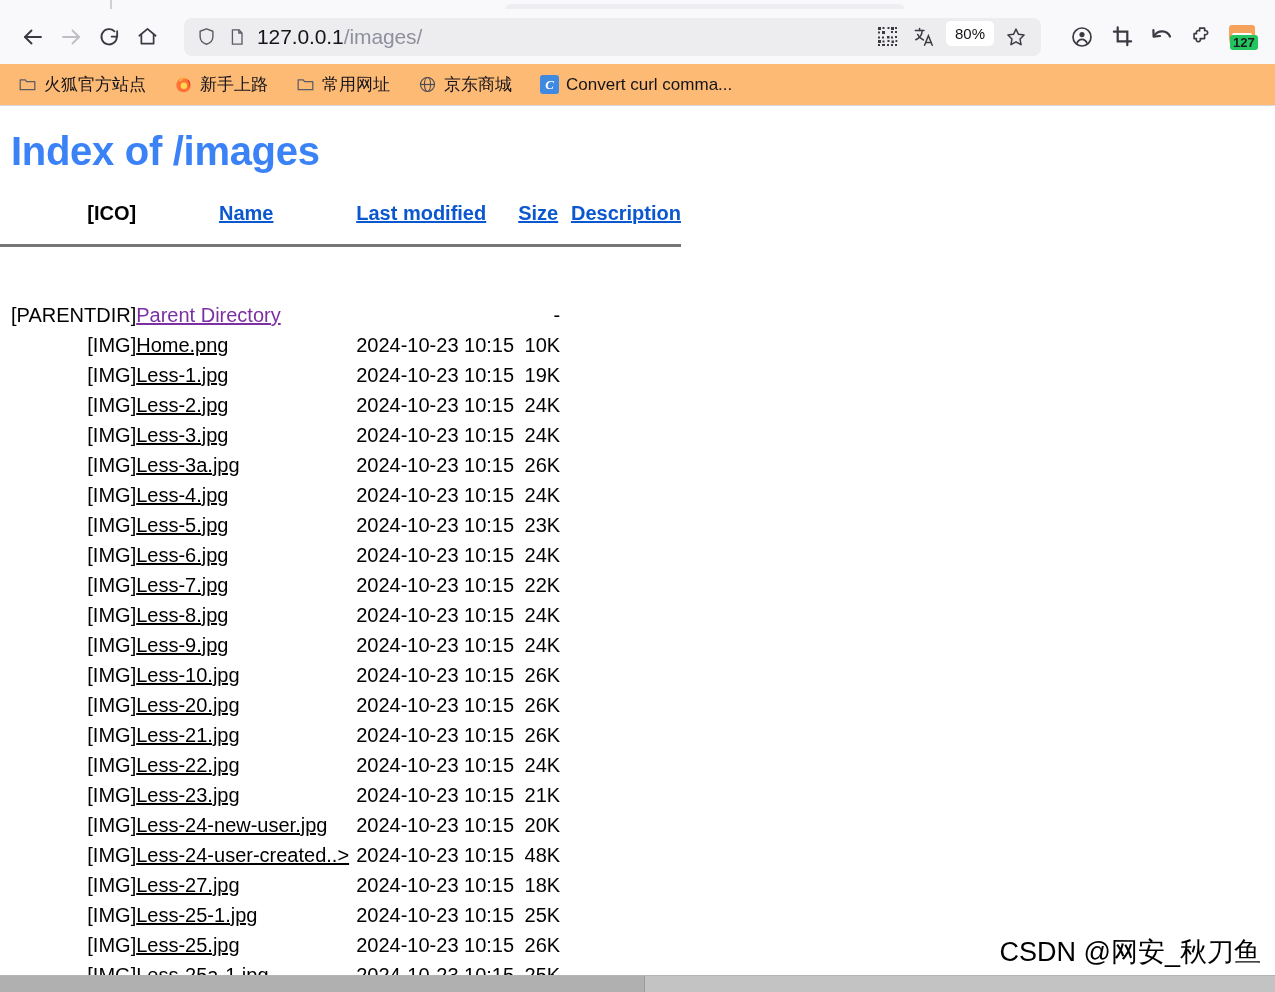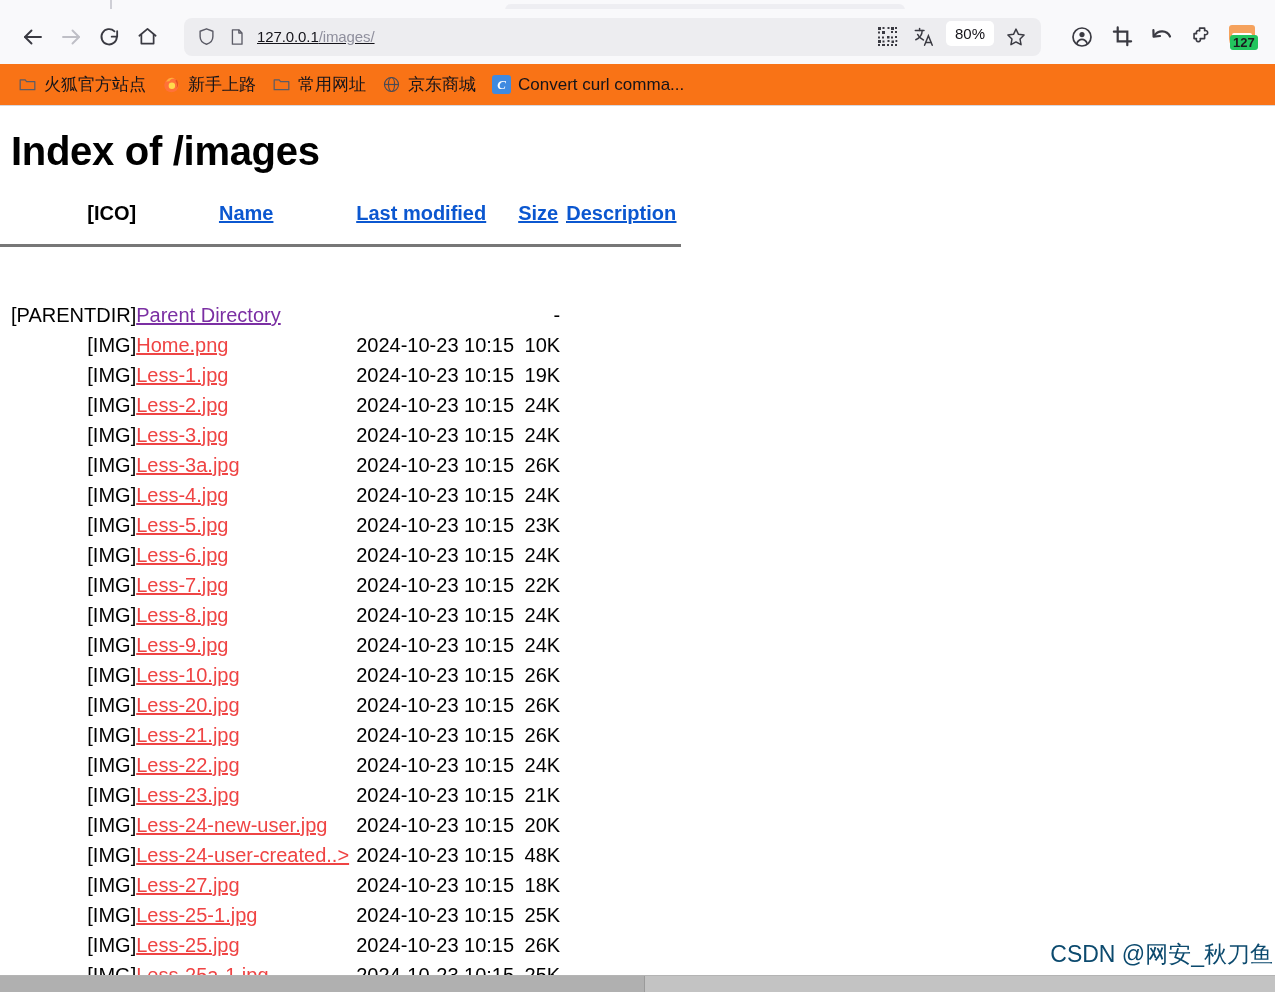--- a/index.html
+++ b/index.html
@@ -53,27 +53,26 @@
     height: 38px;
     margin: 0 12px 0 18px;
     background: #ededf0;
     border-radius: 8px;
     display: flex; align-items: center;
     padding: 0 8px 0 12px;
     min-width: 0;
   }
   .urlbar .u-icon { color:#5b5b66; display:flex; align-items:center; margin-right: 10px; flex:none;}
   .url-text {
-    font-size: 15px;
+    font-size: 21px;
     color: #15141a;
     white-space: nowrap;
     overflow: hidden;
     flex: 1 1 auto;
     letter-spacing: -0.1px;
-    text-decoration: underline;
   }
   .url-text .host { color:#15141a; }
   .url-text .path { color:#8f8f9d; }
 
   .url-actions { display:flex; align-items:flex-start; gap: 2px; flex:none; }
   .u-act {
     width: 34px; height: 32px; display:flex; align-items:center; justify-content:center;
     color:#3a3a42; border-radius:5px;
   }
   .zoom-badge {
@@ -108,24 +107,24 @@
     background:#22c55e; color:#1b1b1f;
     font-size: 13px; font-weight: 700;
     border-radius: 3px; padding: 0px 3px;
     line-height: 15px;
     font-family: "Liberation Sans", sans-serif;
   }
 
   
   .bookmarks {
     height: 42px; width:100%;
-    background:#f97316;
+    background:#fdba74;
     display:flex; align-items:center;
     padding: 0 10px;
-    gap: 0;
+    gap: 12px;
     border-bottom: 1px solid #d7d7dd;
   }
   .bm {
     display:flex; align-items:center; gap:7px;
     padding: 4px 8px; border-radius:5px;
     font-size: 17px; color:#15141a; white-space:nowrap;
   }
   .bm .bmicon { width:19px; height:19px; display:flex; align-items:center; justify-content:center; flex:none;}
   .c-badge {
     width:19px;height:19px;background:#3f8ae0;border-radius:3px;color:#fff;
@@ -137,21 +136,21 @@
   .page {
     position:absolute; left:0; top:107px; right:0; bottom:0;
     background:#fff; overflow:hidden;
   }
   .page-inner { padding: 0; }
 
   h1.idx-title {
     font-family: "Liberation Sans", sans-serif;
     font-size: 40px;
     font-weight: bold;
-    color:#000000;
+    color:#3b82f6;
     margin: 22px 0 0 11px;
     letter-spacing: -0.3px;
   }
 
   table.listing {
     border-collapse: collapse;
     margin-top: 28px;
     font-size: 20px;
     color:#000;
     font-family: "Liberation Sans", sans-serif;
@@ -163,45 +162,45 @@
   .col-name { width: 220px; text-align: left; white-space:nowrap; }
   .col-date { width: 160px; text-align: left; white-space:nowrap; padding-left: 0 !important; }
   .col-size { width: 44px;  text-align: right; white-space:nowrap; }
   .col-desc { text-align: left; }
 
   thead th { font-weight: bold; height: 42px; vertical-align: bottom; padding-bottom: 4px !important;}
   thead th.h-ico  { color:#000; padding-left:0 !important; }
   thead th.h-name { text-align:center; }
   thead th.h-date { text-align:left; }
   thead th.h-size { text-align:center; }
-  thead th.h-desc { text-align:left; padding-left: 6px !important; text-decoration: underline; }
+  thead th.h-desc { text-align:right; padding-left: 6px !important; text-decoration: underline; }
 
   thead a { color:#0b57d0; text-decoration: underline; }
   .hr-row td { padding:0 !important; }
   .rule { border-top: 3px solid #777; width: 681px; margin-left: 0; height:0; }
   .spacer-row { height: 14px; }
 
-  a.file { color:#ef4444; text-decoration: underline; }
+  a.file { color:#000000; text-decoration: underline; }
   a.parent { color:#7b2fa3; text-decoration: underline; }
 
   .sizecell { letter-spacing: 0; }
 
   
   .hscroll {
     position:absolute; left:0; bottom:0; width:1275px; height:17px;
     background:#c3c3c3; border-top:1px solid #b4b4b4;
   }
   .hscroll .thumb {
     position:absolute; left:0; top:0; height:17px; width:645px;
     background:#b0b0b0; border-right:1px solid #9a9a9a;
   }
 
   .watermark {
-    position:absolute; right: 2px; bottom: 22px;
-    font-size: 23px; color:#0c4a6e;
+    position:absolute; right: 14px; bottom: 22px;
+    font-size: 27px; color:#000000;
     font-family:"Liberation Sans", sans-serif;
     white-space:nowrap; pointer-events:none;
   }
 </style>
 </head>
 <body>
 
 <div id="browser">
 
   <div class="tabstrip">

